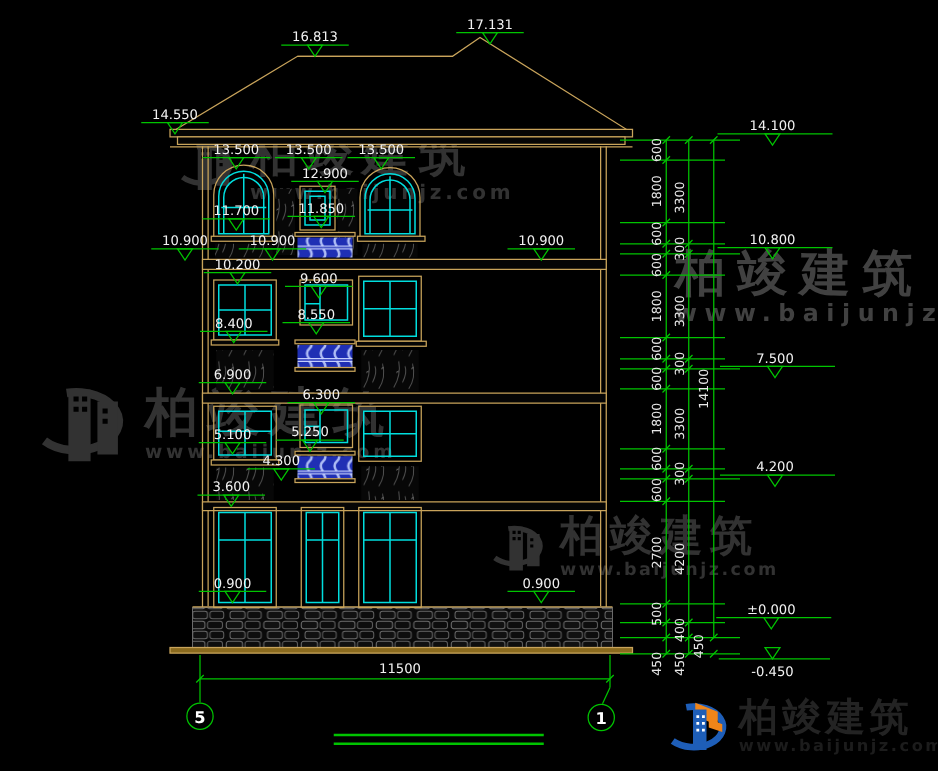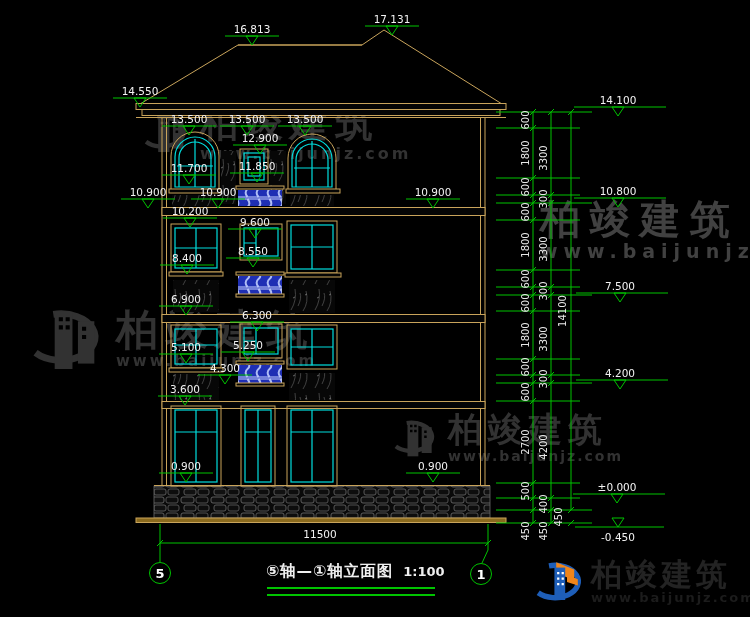--- a/index.html
+++ b/index.html
@@ -93,24 +93,20 @@
       <path d="M26 14 h12 v36 h-12 z" fill="#1E5EB8"></path>
       <path d="M29 19 h2.5 v2.5 h-2.5 z M34 19 h2.5 v2.5 h-2.5 z M29 25 h2.5 v2.5 h-2.5 z M34 25 h2.5 v2.5 h-2.5 z M29 31 h2.5 v2.5 h-2.5 z M34 31 h2.5 v2.5 h-2.5 z" fill="#fff"></path>
       <path d="M40 22 L52 27 V34 L40 30 Z" fill="#F08519"></path>
     </svg>
     <div class="txt" style="display:flex;flex-direction:column;">
       <span class="brand">柏竣建筑</span>
       <span class="url">www.baijunjz.com</span>
     </div>
   </div>
 
-  <div class="title-row">
-    <span class="tname">⑤轴—①轴立面图</span>
-    <span class="tscale">1:100</span>
-  </div>
   <div class="title-underline"></div>
 
   <svg class="drawing" width="750" height="617" viewBox="0 0 750 617">
     <defs>
       <pattern id="tiles" width="5" height="5" patternUnits="userSpaceOnUse">
         <rect width="5" height="5" fill="#101010"></rect>
         <path d="M0 0 H5 M0 0 V5" stroke="#3a3a3a" stroke-width="1" fill="none"></path>
       </pattern>
       <pattern id="stone" width="30" height="16" patternUnits="userSpaceOnUse">
         <rect width="30" height="16" fill="#0a0a0a"></rect>

